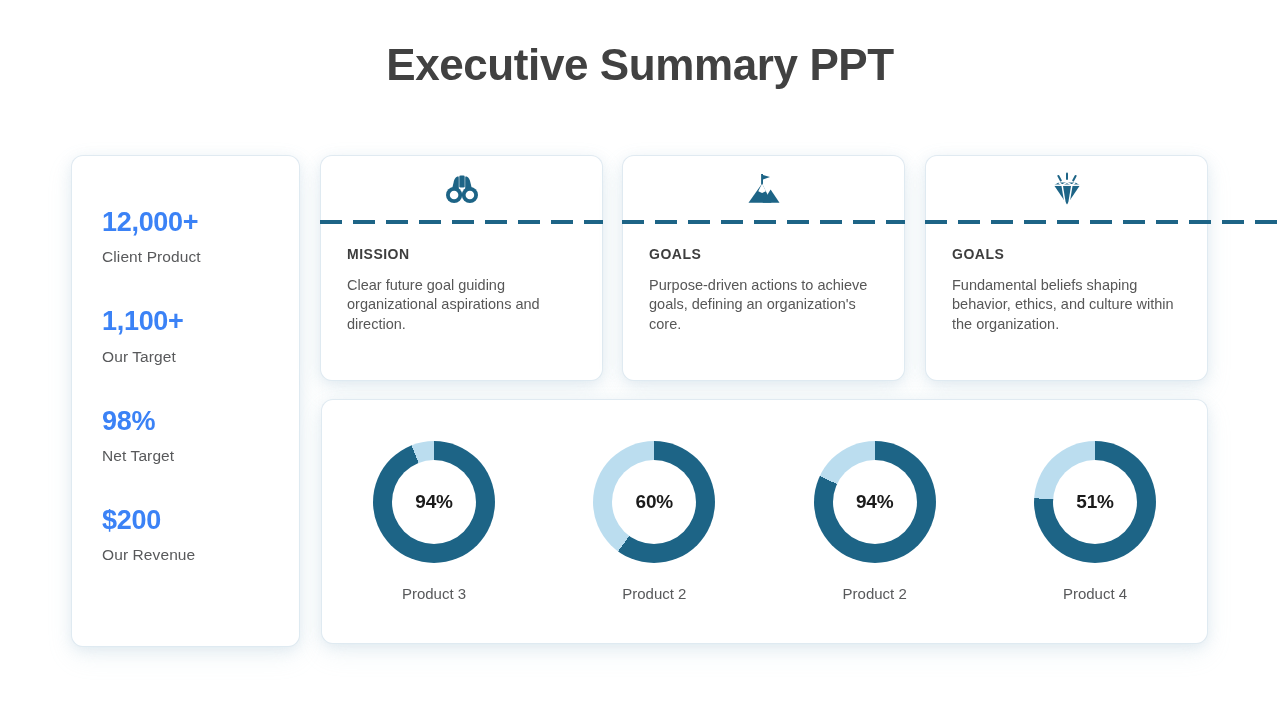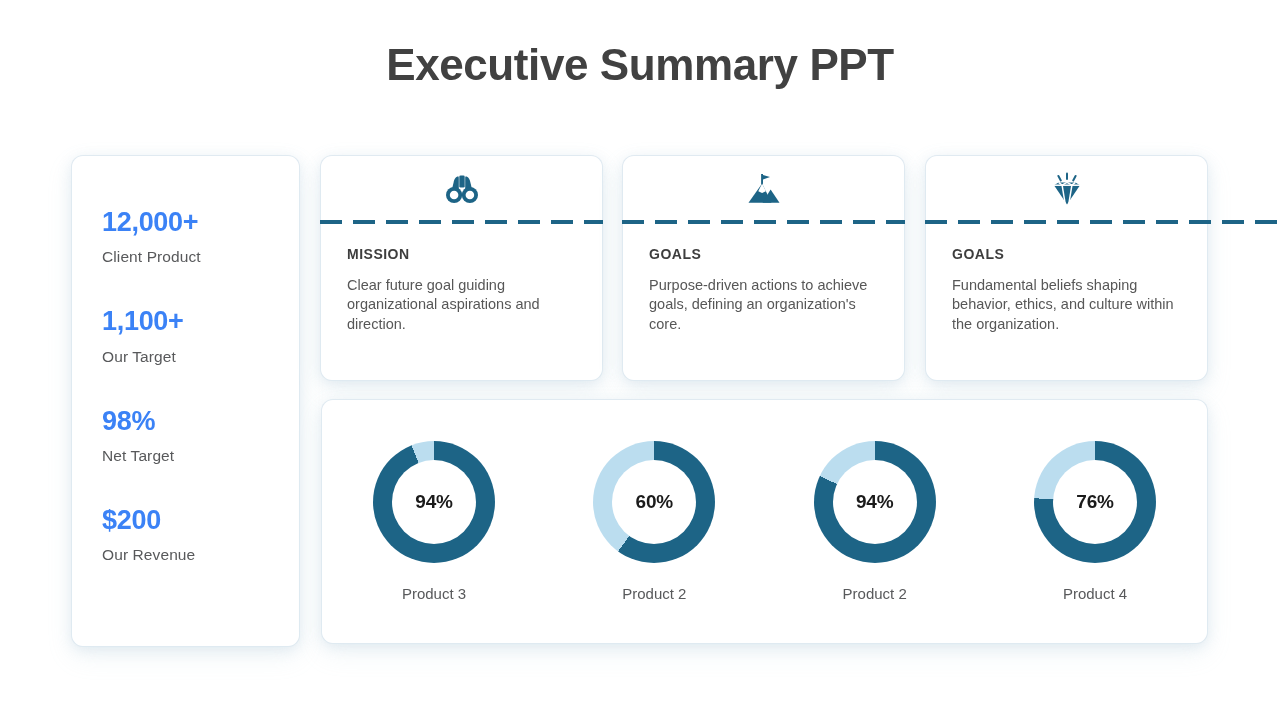--- a/index.html
+++ b/index.html
@@ -266,21 +266,21 @@
           <div class="donut-ring" style="background: conic-gradient(rgb(29, 100, 134) 0deg, rgb(29, 100, 134) 295.2deg, rgb(187, 221, 239) 295.2deg, rgb(187, 221, 239) 360deg);">
             <div class="donut-hole">
               <div class="donut-pct">94%</div>
             </div>
           </div>
           <div class="donut-label">Product 2</div>
         </div>
         <div class="donut-cell">
           <div class="donut-ring" style="background: conic-gradient(rgb(29, 100, 134) 0deg, rgb(29, 100, 134) 273.6deg, rgb(187, 221, 239) 273.6deg, rgb(187, 221, 239) 360deg);">
             <div class="donut-hole">
-              <div class="donut-pct">76%</div>
+              <div class="donut-pct">51%</div>
             </div>
           </div>
           <div class="donut-label">Product 4</div>
         </div>
       </div>
   </div>
 
 </div>
 
 </body></html>

